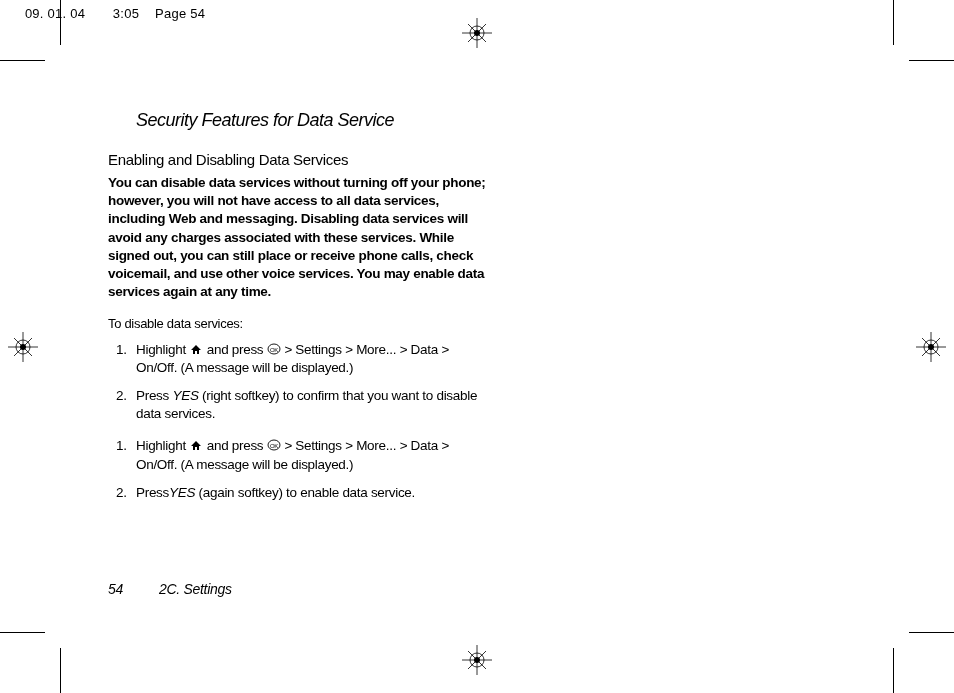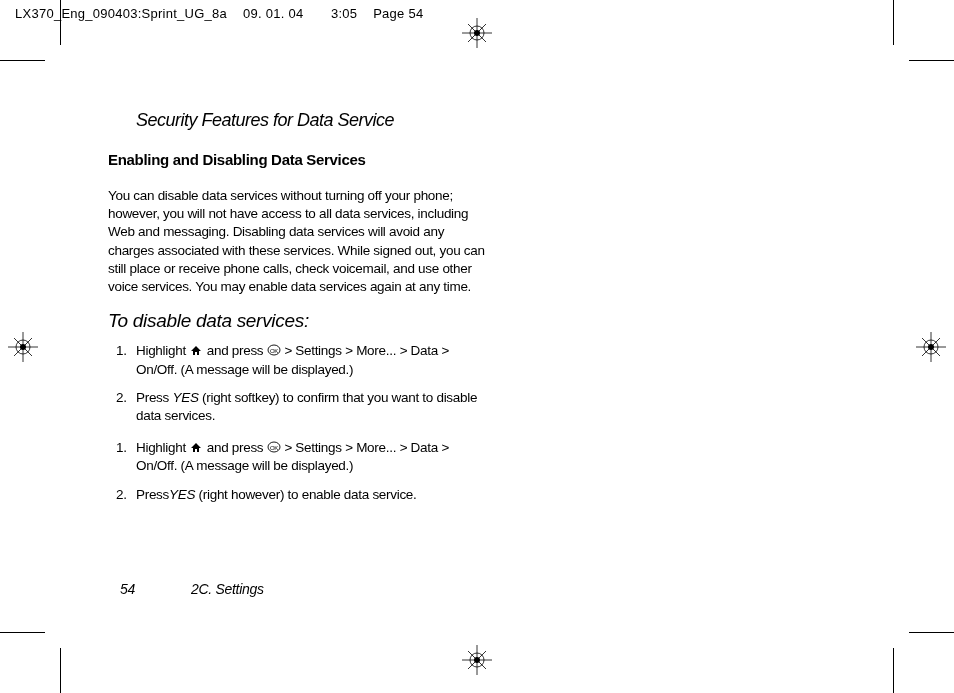--- a/index.html
+++ b/index.html
@@ -73,33 +73,32 @@
     font-style: italic;
     font-size: 18px;
     letter-spacing: -0.5px;
     font-weight: 400;
     margin-bottom: 20px;
     margin-left: 28px;
   }
   .subsection-title {
     font-size: 15px;
     letter-spacing: -0.3px;
-    font-weight: 700;
-    margin-bottom: 19px;
+    font-weight: 400;
+    margin-bottom: 6px;
   }
   .body-text {
     font-size: 13.5px;
     line-height: 1.35;
-    font-weight: 400;
+    font-weight: 700;
     letter-spacing: -0.3px;
     margin-bottom: 14px;
   }
   .instruction-label {
-    font-style: italic;
-    font-size: 19px;
+    font-size: 13px;
     letter-spacing: -0.3px;
     font-weight: 300;
     margin-bottom: 10px;
   }
   ol {
     list-style: none;
     counter-reset: step;
     margin-bottom: 14px;
   }
   ol li {
@@ -126,34 +125,34 @@
     vertical-align: -2px;
     width: 14px;
     height: 14px;
     position: relative;
   }
   .home-icon svg, .ok-icon svg { display: block; }
 
   .page-footer {
     position: absolute;
     bottom: 96px;
-    left: 120px;
+    left: 108px;
     font-size: 14px;
     font-style: italic;
     font-weight: 400;
     letter-spacing: -0.3px;
     display: flex;
-    gap: 56px;
+    gap: 36px;
   }
 </style>
 </head>
 <body>
 
 <div class="page-header">
-  <span>LX370_Eng_090403:Sprint_UG_8a</span>&nbsp;
+  &nbsp;
   <span>09. 01. 04</span>&nbsp;&nbsp;&nbsp;&nbsp;
   <span>3:05</span>&nbsp;
   <span>Page 54</span>
 </div>
 
 <div class="reg-mark-top">
   <svg width="30" height="30" viewBox="0 0 30 30">
       <circle cx="15" cy="15" r="7" fill="none" stroke="#000" stroke-width="0.8"></circle>
       <line x1="15" y1="0" x2="15" y2="30" stroke="#000" stroke-width="0.8"></line>
       <line x1="0" y1="15" x2="30" y2="15" stroke="#000" stroke-width="0.8"></line>
@@ -241,21 +240,21 @@
             <path d="M 2 8 L 7 3 L 12 8 L 10 8 L 10 12 L 8 12 L 8 9 L 6 9 L 6 12 L 4 12 L 4 8 Z" fill="#000"></path>
           </svg></span>
       <span> and press </span>
       <span class="inline-icon ok-icon"><svg width="14" height="14" viewBox="0 0 14 14">
             <ellipse cx="7" cy="7" rx="6" ry="5" fill="none" stroke="#000" stroke-width="0.9"></ellipse>
             <text x="7" y="9.5" text-anchor="middle" font-size="6" font-family="Arial" fill="#000">OK</text>
           </svg></span>
       <span class="path-sep"> &gt; </span><span class="path-item">Settings</span><span class="path-sep"> &gt; </span><span class="path-item">More...</span><span class="path-sep"> &gt; </span><span class="path-item">Data</span><span class="path-sep"> &gt; </span><span class="path-item">On/Off</span><span>. (A message will be displayed.)</span>
     </li>
     <li>
-      <span>Press</span><span class="yes-key">YES</span><span> (right however) to enable data service.</span>
+      <span>Press</span><span class="yes-key">YES</span><span> (again softkey) to enable data service.</span>
     </li>
   </ol>
 </div>
 
 <div class="page-footer">
   <span>54</span>
   <span>2C. Settings</span>
 </div>
 
 </body></html>

